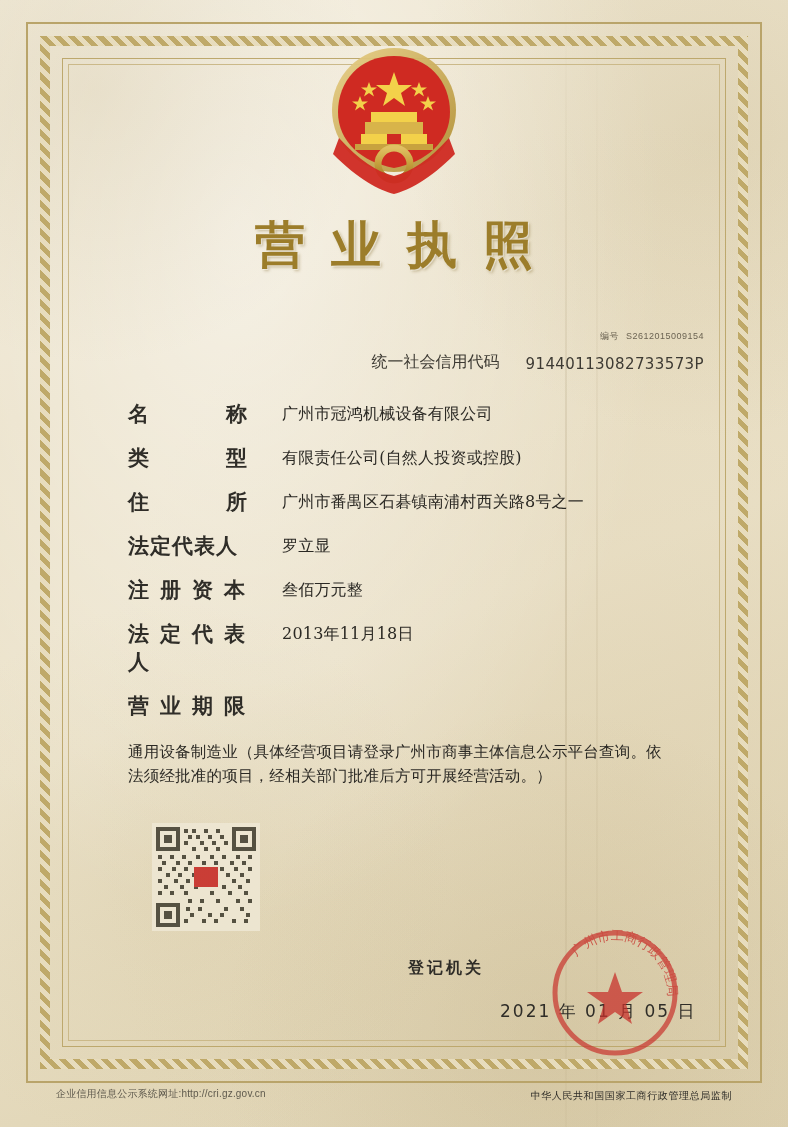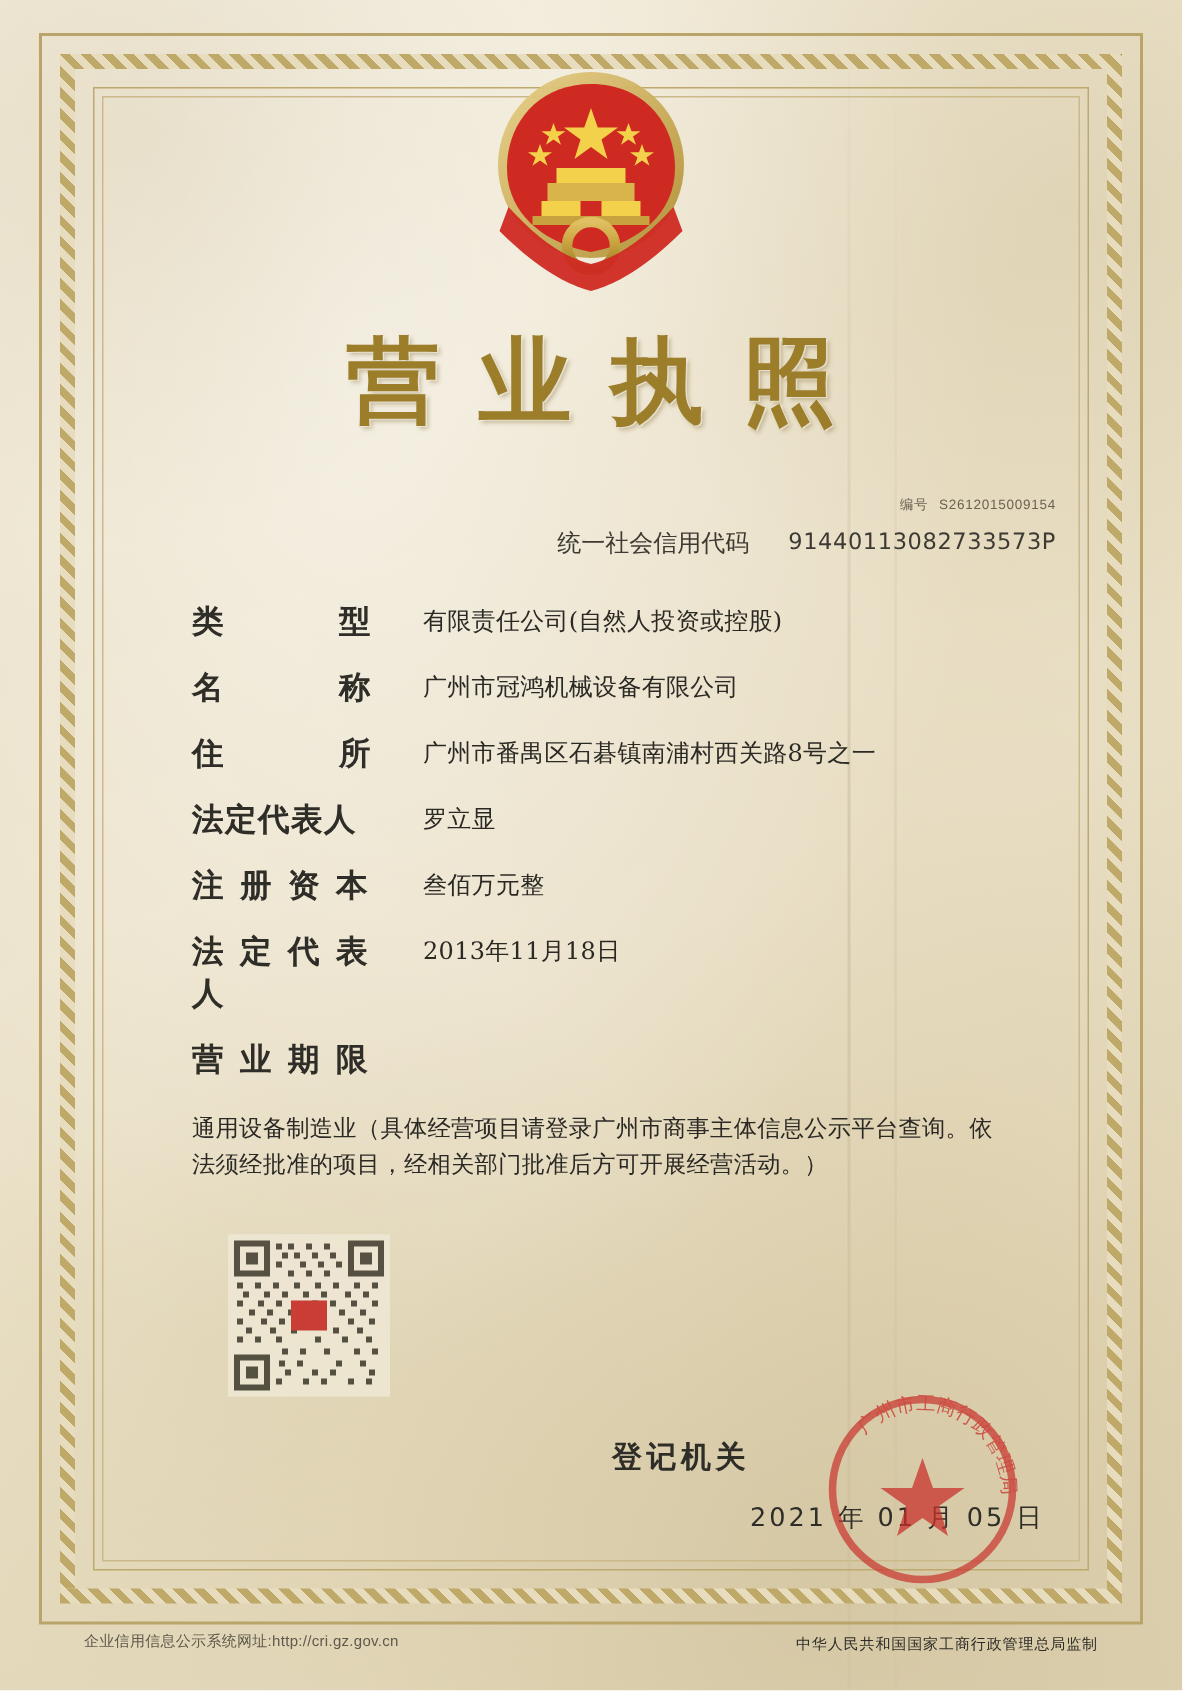--- a/index.html
+++ b/index.html
@@ -76,21 +76,21 @@
   }
 
   
   .title {
     position: absolute;
     top: 212px;
     left: 0; right: 0;
     text-align: center;
     font-family: Liberation Serif, serif;
     font-weight: 700;
-    font-size: 62px;
+    font-size: 50px;
     letter-spacing: 26px;
     text-indent: 26px;
     color: #9c7d2a;
     text-shadow: 1px 1px 0 rgba(255,255,255,.5), 2px 2px 3px rgba(120,95,30,.35);
   }
 
   
   .serial {
     position: absolute;
     right: 84px;
@@ -102,21 +102,21 @@
     text-align: center;
   }
   .serial .lbl { margin-right: 4px; }
 
   
   .credit-line {
     position: absolute;
     right: 84px;
     top: 352px;
     display: flex;
-    align-items: flex-start;
+    align-items: flex-end;
     gap: 26px;
     font-family: "DejaVu Serif", serif;
     font-size: 16px;
     color: #3d3a33;
     white-space: nowrap;
   }
   .credit-line .code {
     font-family: "DejaVu Sans", sans-serif;
     font-size: 15px;
     letter-spacing: .4px;
@@ -169,21 +169,21 @@
   }
   .qr svg { display: block; }
 
   
   .reg-authority {
     position: absolute;
     left: 408px;
     top: 958px;
     font-family: Liberation Mono, monospace;
     font-weight: 700;
-    font-size: 20px;
+    font-size: 16px;
     letter-spacing: 3px;
     color: #2f2d28;
   }
   .reg-date {
     position: absolute;
     left: 500px;
     top: 1000px;
     font-family: "DejaVu Serif", serif;
     font-size: 17px;
     color: #2f2d28;
@@ -281,27 +281,27 @@
   </div>
 
   <div class="credit-line">
     <span>统一社会信用代码</span>
     <span class="code">91440113082733573P</span>
   </div>
 
   <div class="fields">
 
     <div class="row">
+      <div class="label sp7">名　称</div>
+      <div class="value">广州市冠鸿机械设备有限公司</div>
+    </div>
+
+    <div class="row">
       <div class="label sp7">类　型</div>
       <div class="value">有限责任公司(自然人投资或控股)</div>
-    </div>
-
-    <div class="row">
-      <div class="label sp7">名　称</div>
-      <div class="value">广州市冠鸿机械设备有限公司</div>
     </div>
 
     <div class="row">
       <div class="label sp7">住　所</div>
       <div class="value">广州市番禺区石碁镇南浦村西关路8号之一</div>
     </div>
 
     <div class="row">
       <div class="label sp0">法定代表人</div>
       <div class="value">罗立显</div>

